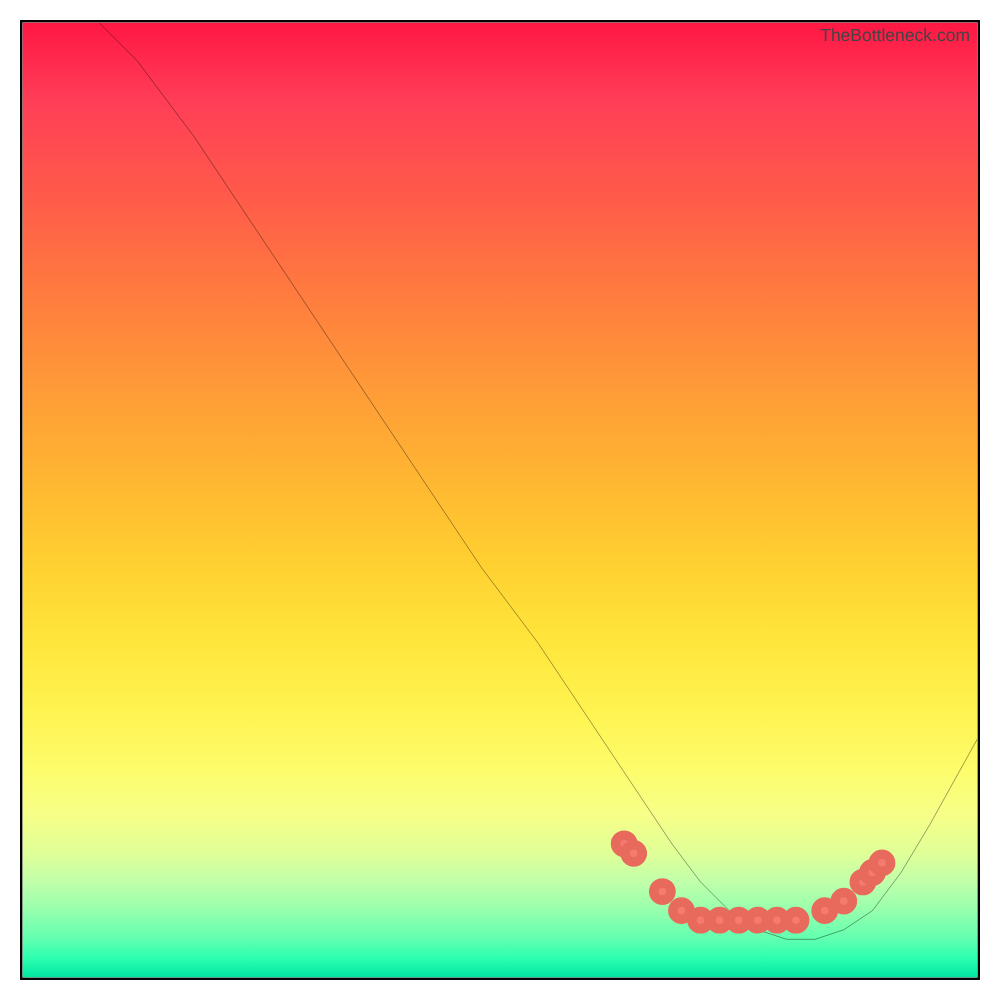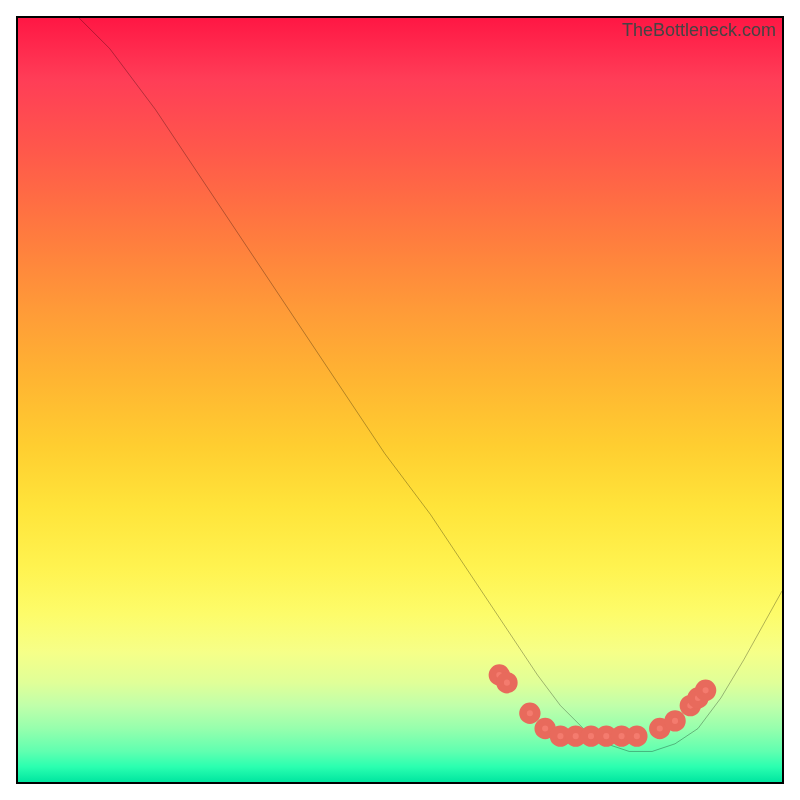--- a/index.html
+++ b/index.html
@@ -48,21 +48,21 @@
       #60ffb0 96%,
       #2bffb0 98%,
       #00e6a0 100%
     );
   }
   .watermark {
     position: absolute;
     top: 2px;
     right: 6px;
     color: #444;
-    font-size: 18px;
+    font-size: 14px;
     font-weight: 500;
     z-index: 5;
   }
   svg.curve {
     position: absolute;
     inset: 0;
     width: 100%;
     height: 100%;
     z-index: 3;
   }

